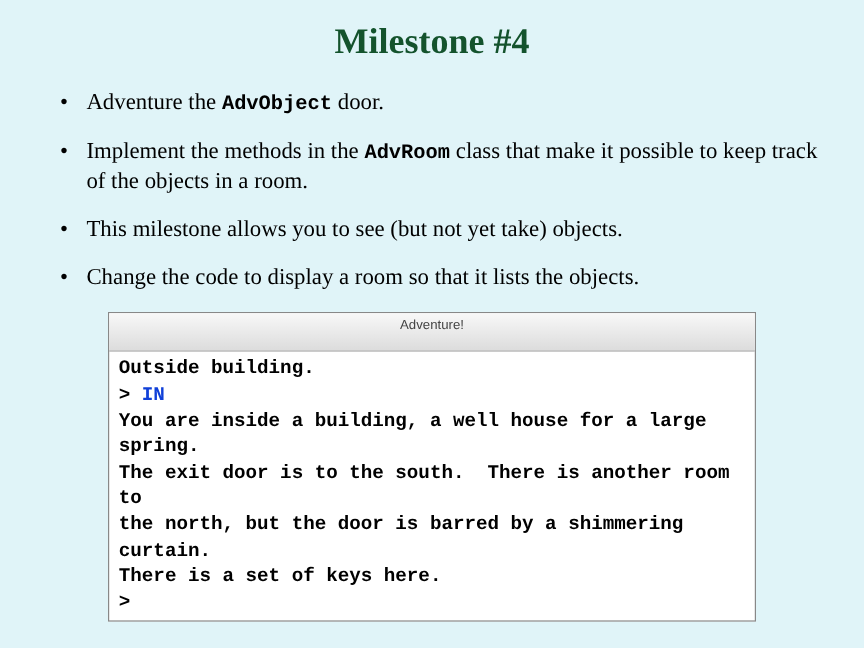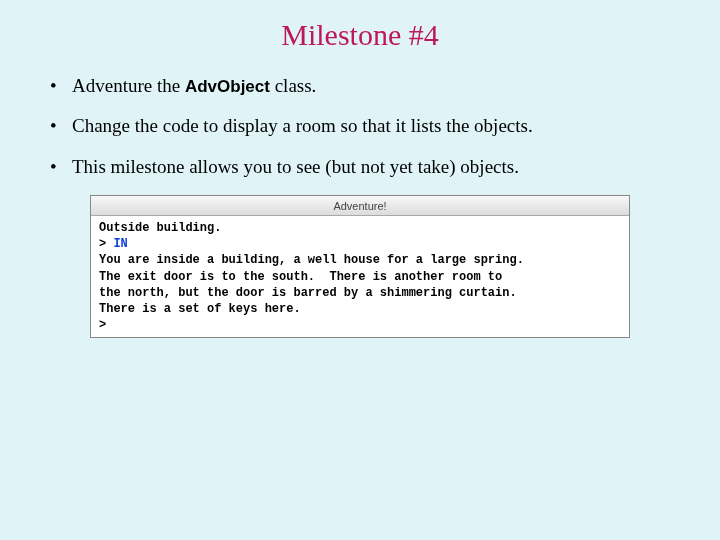--- a/index.html
+++ b/index.html
@@ -11,23 +11,23 @@
     font-family: Georgia, 'Times New Roman', serif;
     color: #000;
     overflow: hidden;
   }
   .slide {
     padding: 18px 30px 10px 30px;
   }
   .title {
     text-align: center;
     font-size: 30px;
-    color: #be185d;
+    color: #14532d;
     margin: 0 0 22px 0;
-    font-weight: normal;
+    font-weight: bold;
   }
   .bullets {
     list-style: none;
     padding: 0;
     margin: 0 0 8px 20px;
   }
   .bullets > li {
     position: relative;
     padding-left: 22px;
     margin-bottom: 16px;
@@ -35,67 +35,70 @@
     line-height: 1.28;
   }
   .bullets > li::before {
     content: "•";
     position: absolute;
     left: 0;
     top: 0;
     font-size: 19px;
   }
   .code {
-    font-family: Liberation Sans, sans-serif;
+    font-family: Liberation Mono, monospace;
     font-weight: bold;
     font-size: 17px;
   }
   .terminal-window {
     margin: 0 60px 0 60px;
     border: 1px solid #888;
     background: #fff;
   }
   .titlebar {
     background: linear-gradient(#f8f8f8, #dcdcdc);
-    height: 20px;
+    height: 32px;
     border-bottom: 1px solid #aaa;
     position: relative;
     text-align: center;
     font-family: 'Lucida Grande', Arial, sans-serif;
     font-size: 11px;
     color: #444;
     line-height: 20px;
   }
   .terminal-body {
     padding: 4px 8px 4px 8px;
     font-family: 'Courier New', Courier, monospace;
     font-weight: bold;
-    font-size: 12px;
+    font-size: 16px;
     line-height: 1.35;
     color: #000;
     white-space: pre-wrap;
   }
   .cmd { color: #1040d8; }
   .prompt { color: #000; }
 </style>
 </head>
 <body>
 
 <div class="slide">
   <h1 class="title">Milestone #4</h1>
 
   <ul class="bullets">
     <li>
-      <span>Adventure the </span><span class="code">AdvObject</span><span> class.</span>
+      <span>Adventure the </span><span class="code">AdvObject</span><span> door.</span>
+    </li>
+    <li>
+      <span>Implement the methods in the </span><span class="code">AdvRoom</span><span> class that make it possible to keep track of the objects in a room.</span>
+    </li>
+    <li>
+      <span>This milestone allows you to see (but not yet take) objects.</span>
     </li>
     <li>
       <span>Change the code to display a room so that it lists the objects.</span>
-    </li>
-    <li>
-      <span>This milestone allows you to see (but not yet take) objects.</span>
     </li>
   </ul>
 
   <div class="terminal-window">
     <div class="titlebar">
       <span>Adventure!</span>
     </div>
     <div class="terminal-body"><span>Outside building.</span>
 <span class="prompt">&gt; </span><span class="cmd">IN</span>
 <span>You are inside a building, a well house for a large spring.</span>

